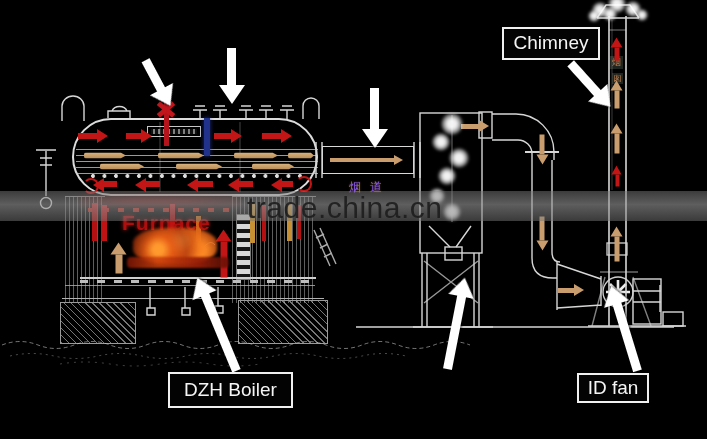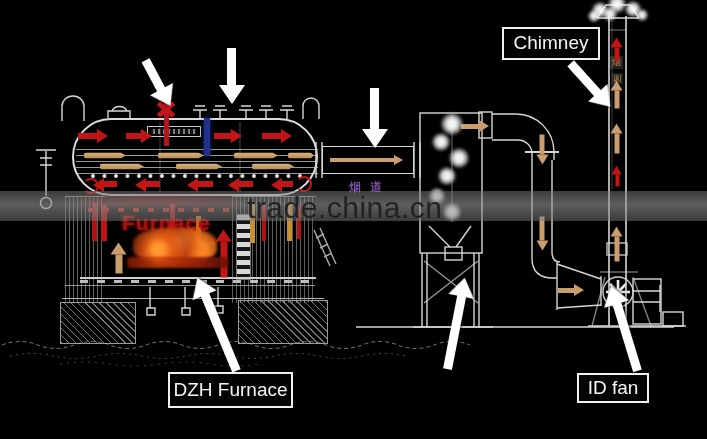--- a/index.html
+++ b/index.html
@@ -181,21 +181,21 @@
   <div class="stamp" style="left:610px;top:56px;width:13px;height:13px;font-size:9px">烟</div>
   <div class="stamp" style="left:612px;top:73px;width:11px;height:11px;font-size:8px">囱</div>
 
   <div class="band"></div>
   <div class="wmtext">trade.china.cn</div>
 
   <div class="lbl" style="left:502px;top:27px;width:98px;height:33px">
     <span>Chimney</span>
   </div>
   <div class="lbl" style="left:168px;top:372px;width:125px;height:36px">
-    <span>DZH Furnace</span>
+    <span>DZH Boiler</span>
   </div>
   <div class="lbl" style="left:577px;top:373px;width:72px;height:30px">
     <span>ID fan</span>
   </div>
 
 <div style="position: absolute; left: 78px; top: 128.5px; width: 30px; height: 15px; transform: rotate(0deg); transform-origin: left center; z-index: 2;">
       <div style="position: absolute; left: 0px; top: 4.5px; width: 19px; height: 6px; background: rgb(194, 22, 22);"></div>
       <div style="position: absolute; left: 19px; top: 0px; width: 0px; height: 0px; border-left: 11px solid rgb(194, 22, 22); border-top: 7.5px solid transparent; border-bottom: 7.5px solid transparent;"></div>
     </div>
     <div style="position: absolute; left: 126px; top: 128.5px; width: 26px; height: 15px; transform: rotate(0deg); transform-origin: left center; z-index: 2;">

